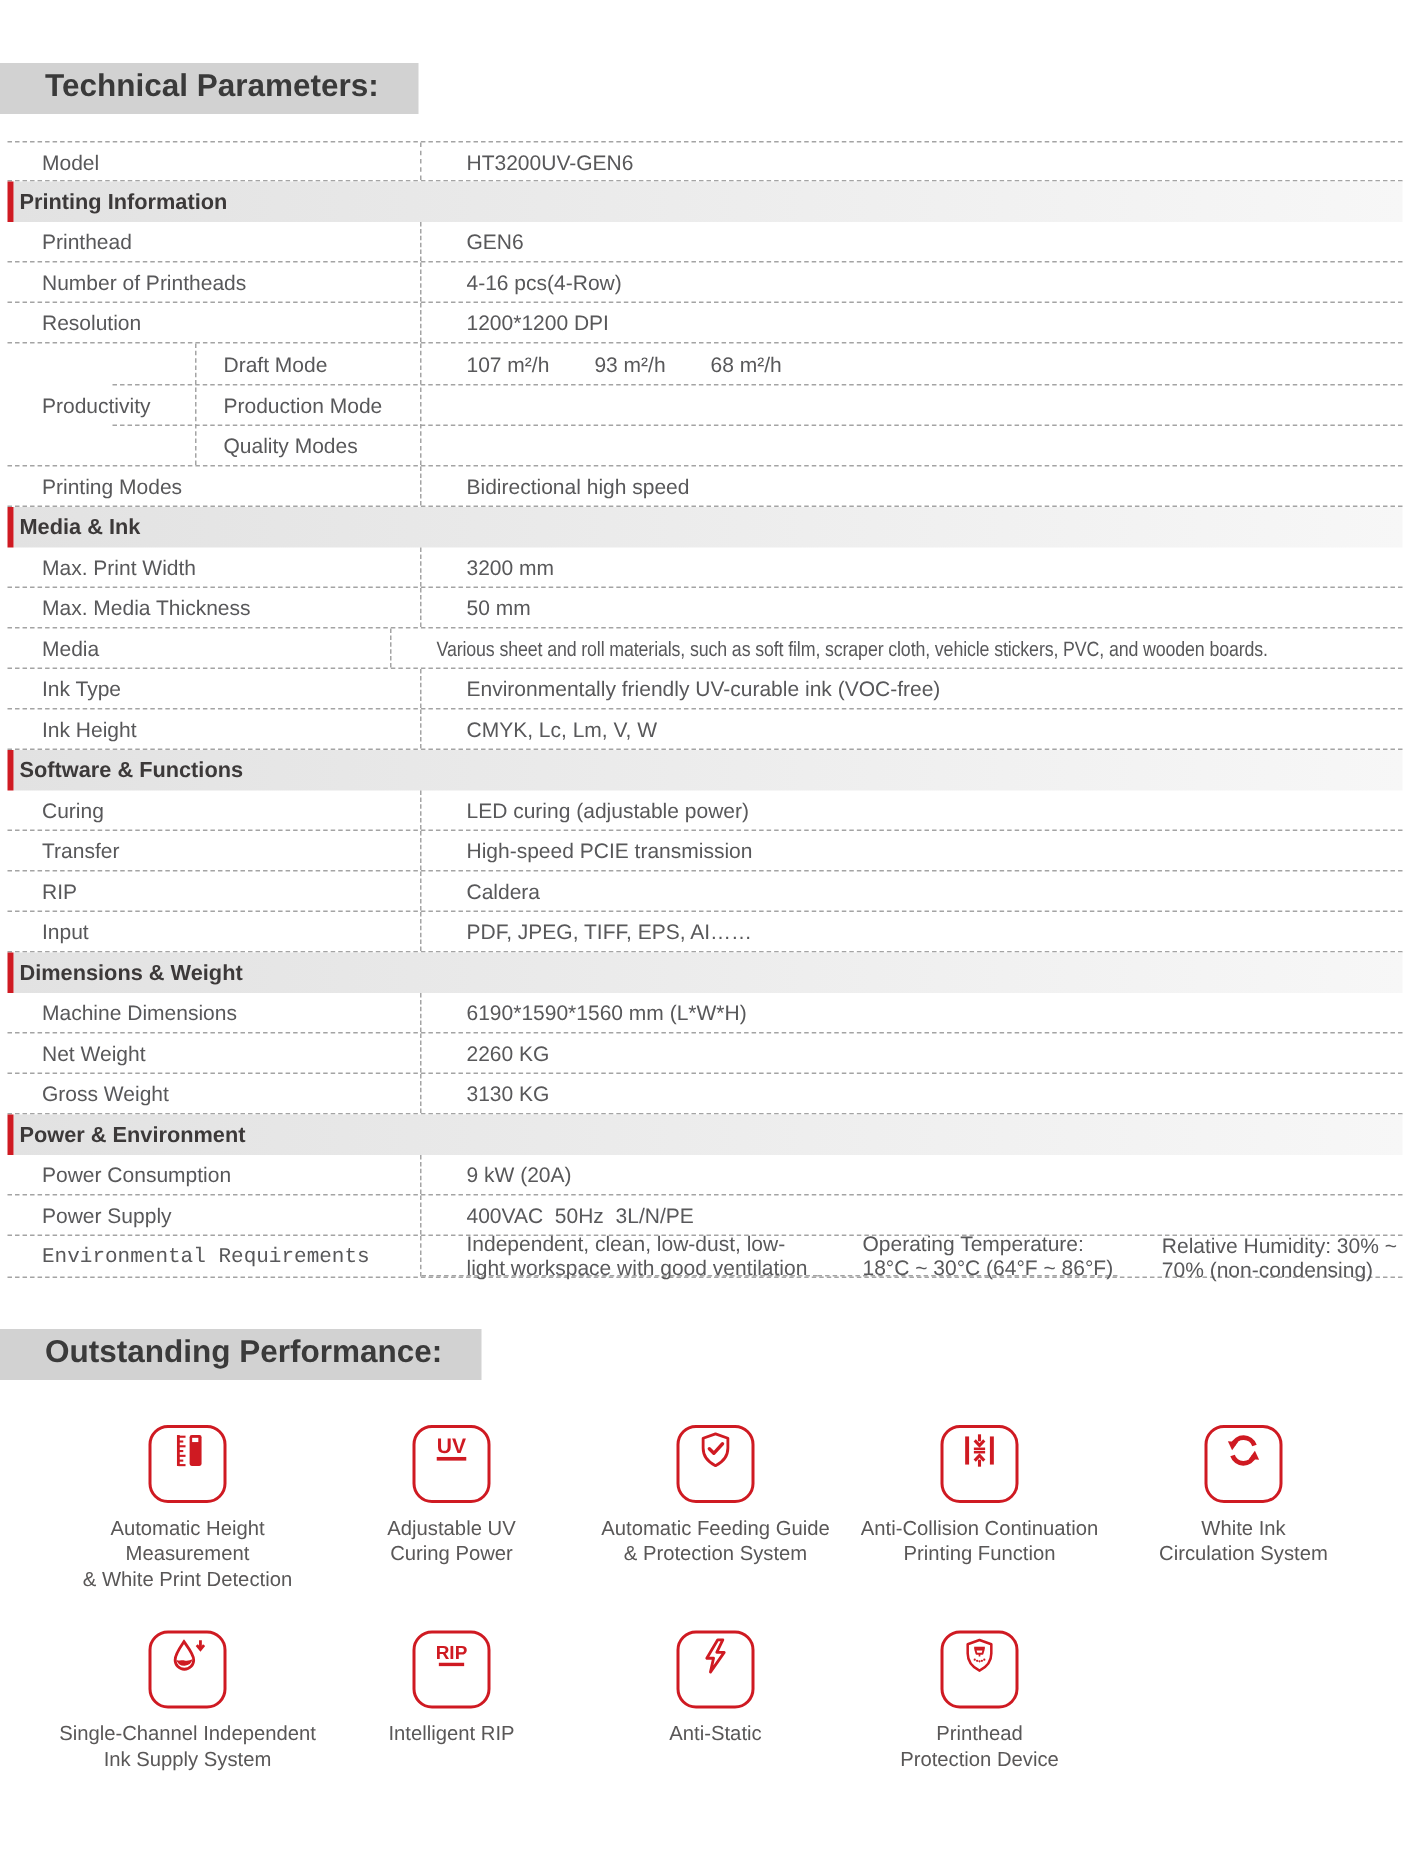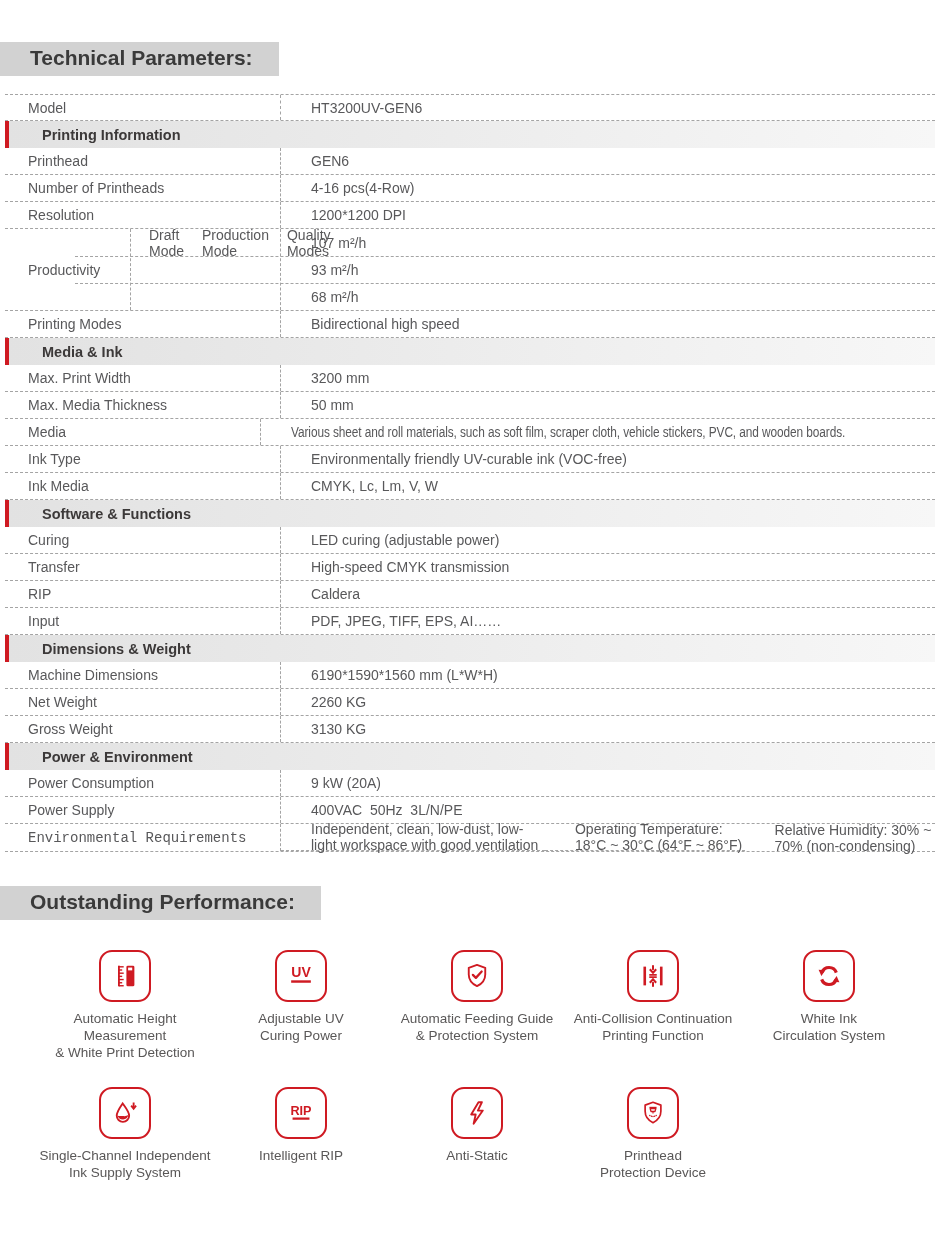--- a/index.html
+++ b/index.html
@@ -38,34 +38,34 @@
     flex: 1; border-left: 1px dashed #a4a4a4;
     padding-left: 30px;
     display: flex; align-items: center;
     white-space: pre-wrap;
   }
   .sec-header {
     height: 27px;
     display: flex; align-items: center;
     background: linear-gradient(90deg, #e2e2e2, #f7f7f7);
     border-left: 4px solid #cf1a22;
-    padding-left: 33px;
+    padding-left: 4px;
     font-size: 14.5px; font-weight: bold; color: #3c3939;
   }
   
   .prod-row {
     position: relative;
     display: flex; align-items: stretch;
     border-bottom: 1px dashed #a4a4a4;
     font-size: 14px;
   }
   .prod-label { width: 125px; padding-left: 23px; display: flex; align-items: center; }
-  .prod-modes { width: 150px; border-left: 1px dashed #a4a4a4; display: flex; flex-direction: row; }
+  .prod-modes { width: 150px; border-left: 1px dashed #a4a4a4; display: flex; flex-direction: column; }
   .prod-mode { height: 27px; display: flex; align-items: center; padding-left: 18px; }
-  .prod-values { flex: 1; border-left: 1px dashed #a4a4a4; display: flex; flex-direction: column; }
+  .prod-values { flex: 1; border-left: 1px dashed #a4a4a4; display: flex; flex-direction: row; }
   .prod-value { height: 27px; display: flex; align-items: center; padding-left: 30px; }
   .prod-sep { position: absolute; left: 70px; right: 0; height: 0; border-top: 1px dashed #a4a4a4; }
   .prod-sep.s1 { top: 27px; } .prod-sep.s2 { top: 54px; }
   
   .env-row { display: flex; align-items: stretch; border-bottom: 1px dashed #a4a4a4; font-size: 14px; }
   .env-label { width: 275px; padding-left: 23px; display: flex; align-items: center; font-family: Liberation Mono, monospace; }
   .env-values { flex: 1; border-left: 1px dashed #a4a4a4; display: flex; flex-direction: row; }
   .env-value { height: 27px; display: flex; align-items: center; padding-left: 30px; border-bottom: 1px dashed #a4a4a4; }
   .env-value:last-child { border-bottom: none; }
   .squeeze {
@@ -77,21 +77,21 @@
   
   .perf-grid {
     margin: 30px 0 0 37px; width: 880px;
     display: grid; grid-template-columns: repeat(5, 176px);
     row-gap: 26px;
   }
   .perf-item { display: flex; flex-direction: column; align-items: center; }
   .icon-box {
     width: 52px; height: 52px;
     border: 2px solid #cf1a22; border-radius: 13px;
-    display: flex; align-items: center; justify-content: center;
+    display: flex; align-items: flex-start; justify-content: center;
     background: #fff;
   }
   .perf-label { margin-top: 8px; text-align: center; font-size: 13.5px; line-height: 17px; color: #595757; }
   svg { display: block; }
 </style>
 </head>
 <body>
 
 
 
@@ -148,32 +148,32 @@
   </div>
   <div class="t-row">
     <div class="cell-label">Media</div>
     <div class="cell-value"><span class="squeeze">Various sheet and roll materials, such as soft film, scraper cloth, vehicle stickers, PVC, and wooden boards.</span></div>
   </div>
   <div class="t-row">
     <div class="cell-label">Ink Type</div>
     <div class="cell-value">Environmentally friendly UV-curable ink (VOC-free)</div>
   </div>
   <div class="t-row">
-    <div class="cell-label">Ink Media</div>
+    <div class="cell-label">Ink Height</div>
     <div class="cell-value">CMYK, Lc, Lm, V, W</div>
   </div>
 
   <div class="sec-header">Software &amp; Functions</div>
   <div class="t-row">
     <div class="cell-label">Curing</div>
     <div class="cell-value">LED curing (adjustable power)</div>
   </div>
   <div class="t-row">
     <div class="cell-label">Transfer</div>
-    <div class="cell-value">High-speed CMYK transmission</div>
+    <div class="cell-value">High-speed PCIE transmission</div>
   </div>
   <div class="t-row">
     <div class="cell-label">RIP</div>
     <div class="cell-value">Caldera</div>
   </div>
   <div class="t-row">
     <div class="cell-label">Input</div>
     <div class="cell-value">PDF, JPEG, TIFF, EPS, AI……</div>
   </div>
 

